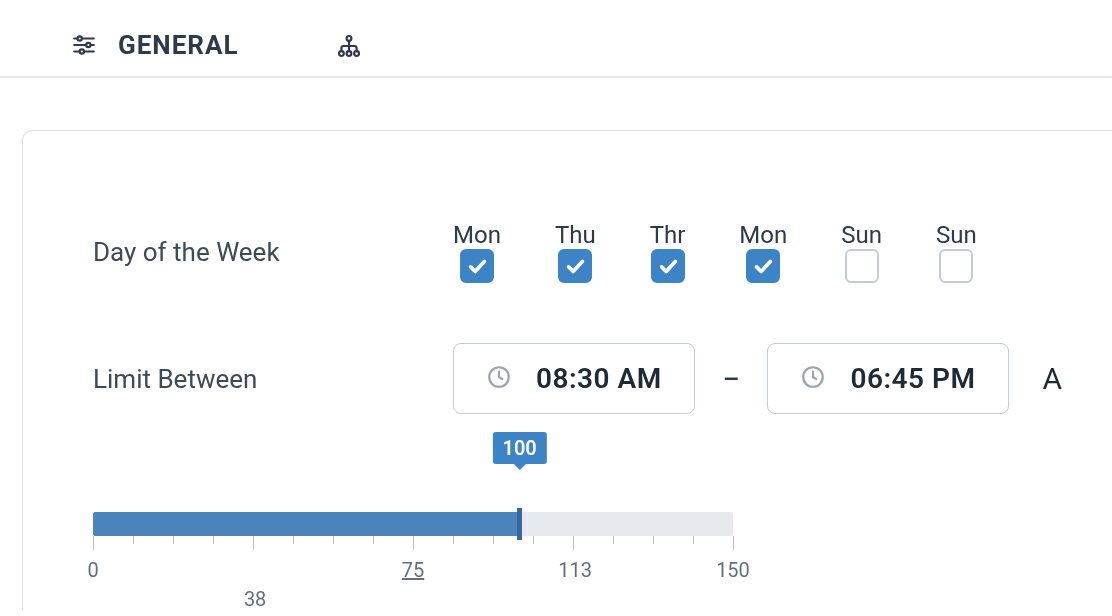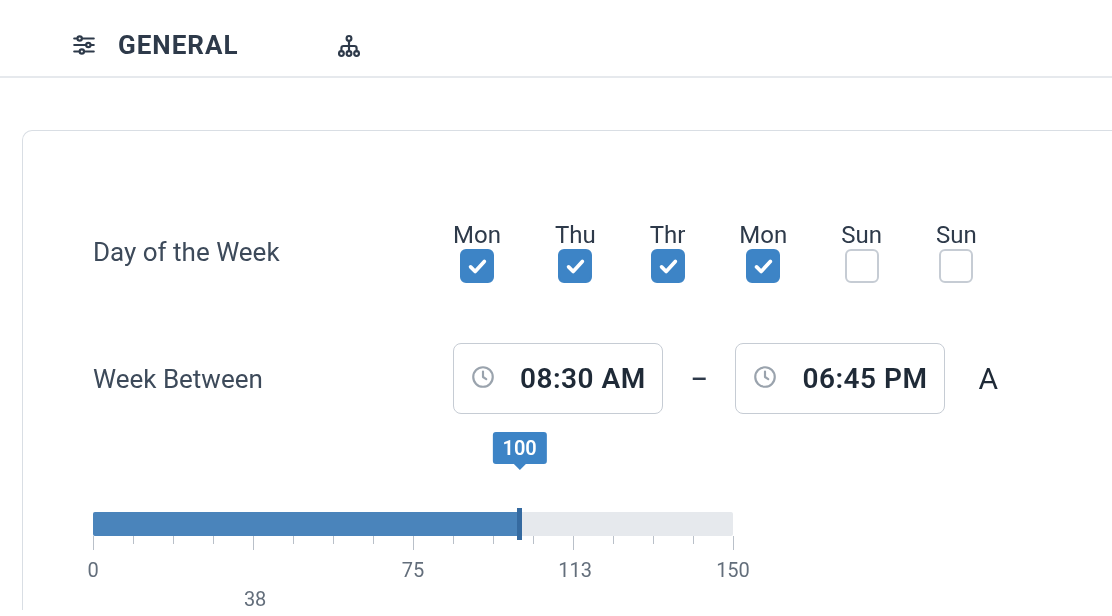--- a/index.html
+++ b/index.html
@@ -24,21 +24,21 @@
   .days { display: flex; gap: 54px; }
   .day { display: flex; flex-direction: column; align-items: center; }
   .day .name { font-size: 24px; color: #2e3a4a; }
   .checkbox { width: 34px; height: 34px; border-radius: 6px; display: flex; align-items: center; justify-content: center; cursor: pointer; }
   .checkbox.checked { background: #3d84c6; border: 2px solid #3d84c6; }
   .checkbox.unchecked { background: #fff; border: 2px solid #c6ccd4; }
   .checkbox svg { width: 22px; height: 22px; }
 
   
   .time-group { display: flex; align-items: center; gap: 28px; }
-  .time-input { display: flex; align-items: center; gap: 24px; border: 1.5px solid #c6ccd4; border-radius: 8px; padding: 18px 16px; cursor: pointer; }
+  .time-input { display: flex; align-items: center; gap: 24px; border: 1.5px solid #c6ccd4; border-radius: 8px; padding: 18px 32px; cursor: pointer; }
   .time-input .clock { color: #9aa3ad; }
   .time-input .value { font-size: 28px; font-weight: 600; color: #1f2a37; letter-spacing: 0.5px; }
   .dash { font-size: 26px; color: #2e3a4a; font-weight: 500; }
   .trailing-letter { font-size: 30px; color: #1f2a37; margin-left: 6px; }
 
   
   .slider-wrap { position: relative; width: 640px; padding-top: 38px; }
   .slider-track { position: relative; height: 24px; background: #e6e9ed; border-radius: 2px; }
   .slider-fill { position: absolute; left: 0; top: 0; bottom: 0; background: #4a84bb; border-radius: 2px 0 0 2px; }
   .slider-thumb { position: absolute; top: -4px; width: 5px; height: 32px; background: #356aa0; cursor: pointer; }
@@ -128,21 +128,21 @@
           <div class="checkbox unchecked"></div>
         </div>
         <div class="day">
           <div class="name">Sun</div>
           <div class="checkbox unchecked"></div>
         </div>
       </div>
   </div>
 
   <div class="row">
-    <div class="label-col">Week Between</div>
+    <div class="label-col">Limit Between</div>
     <div class="time-group">
       <div class="time-input">
         <span class="clock">
           <svg width="26" height="26" viewBox="0 0 24 24" fill="none" stroke="currentColor" stroke-width="2" stroke-linecap="round" stroke-linejoin="round">
               <circle cx="12" cy="12" r="9"></circle>
               <path d="M12 7v5l3 2"></path>
             </svg>
         </span>
         <span class="value">08:30 AM</span>
       </div>
@@ -182,20 +182,20 @@
           <div class="tick minor" style="left: 68.75%;"></div>
           <div class="tick major" style="left: 75%;"></div>
           <div class="tick minor" style="left: 81.25%;"></div>
           <div class="tick minor" style="left: 87.5%;"></div>
           <div class="tick minor" style="left: 93.75%;"></div>
           <div class="tick major" style="left: 100%;"></div>
         </div>
       <div class="slider-labels" id="slider-labels">
           <span style="left: 0%;">0</span>
           <span style="left: 25.3333%; margin-top: 29px;">38</span>
-          <span style="left: 50%;">75</span>
+          <span style="left: 50%; text-decoration: underline;">75</span>
           <span style="left: 75.3333%;">113</span>
           <span style="left: 100%;">150</span>
         </div>
     </div>
   </div>
 
 </div>
 
 </body></html>

